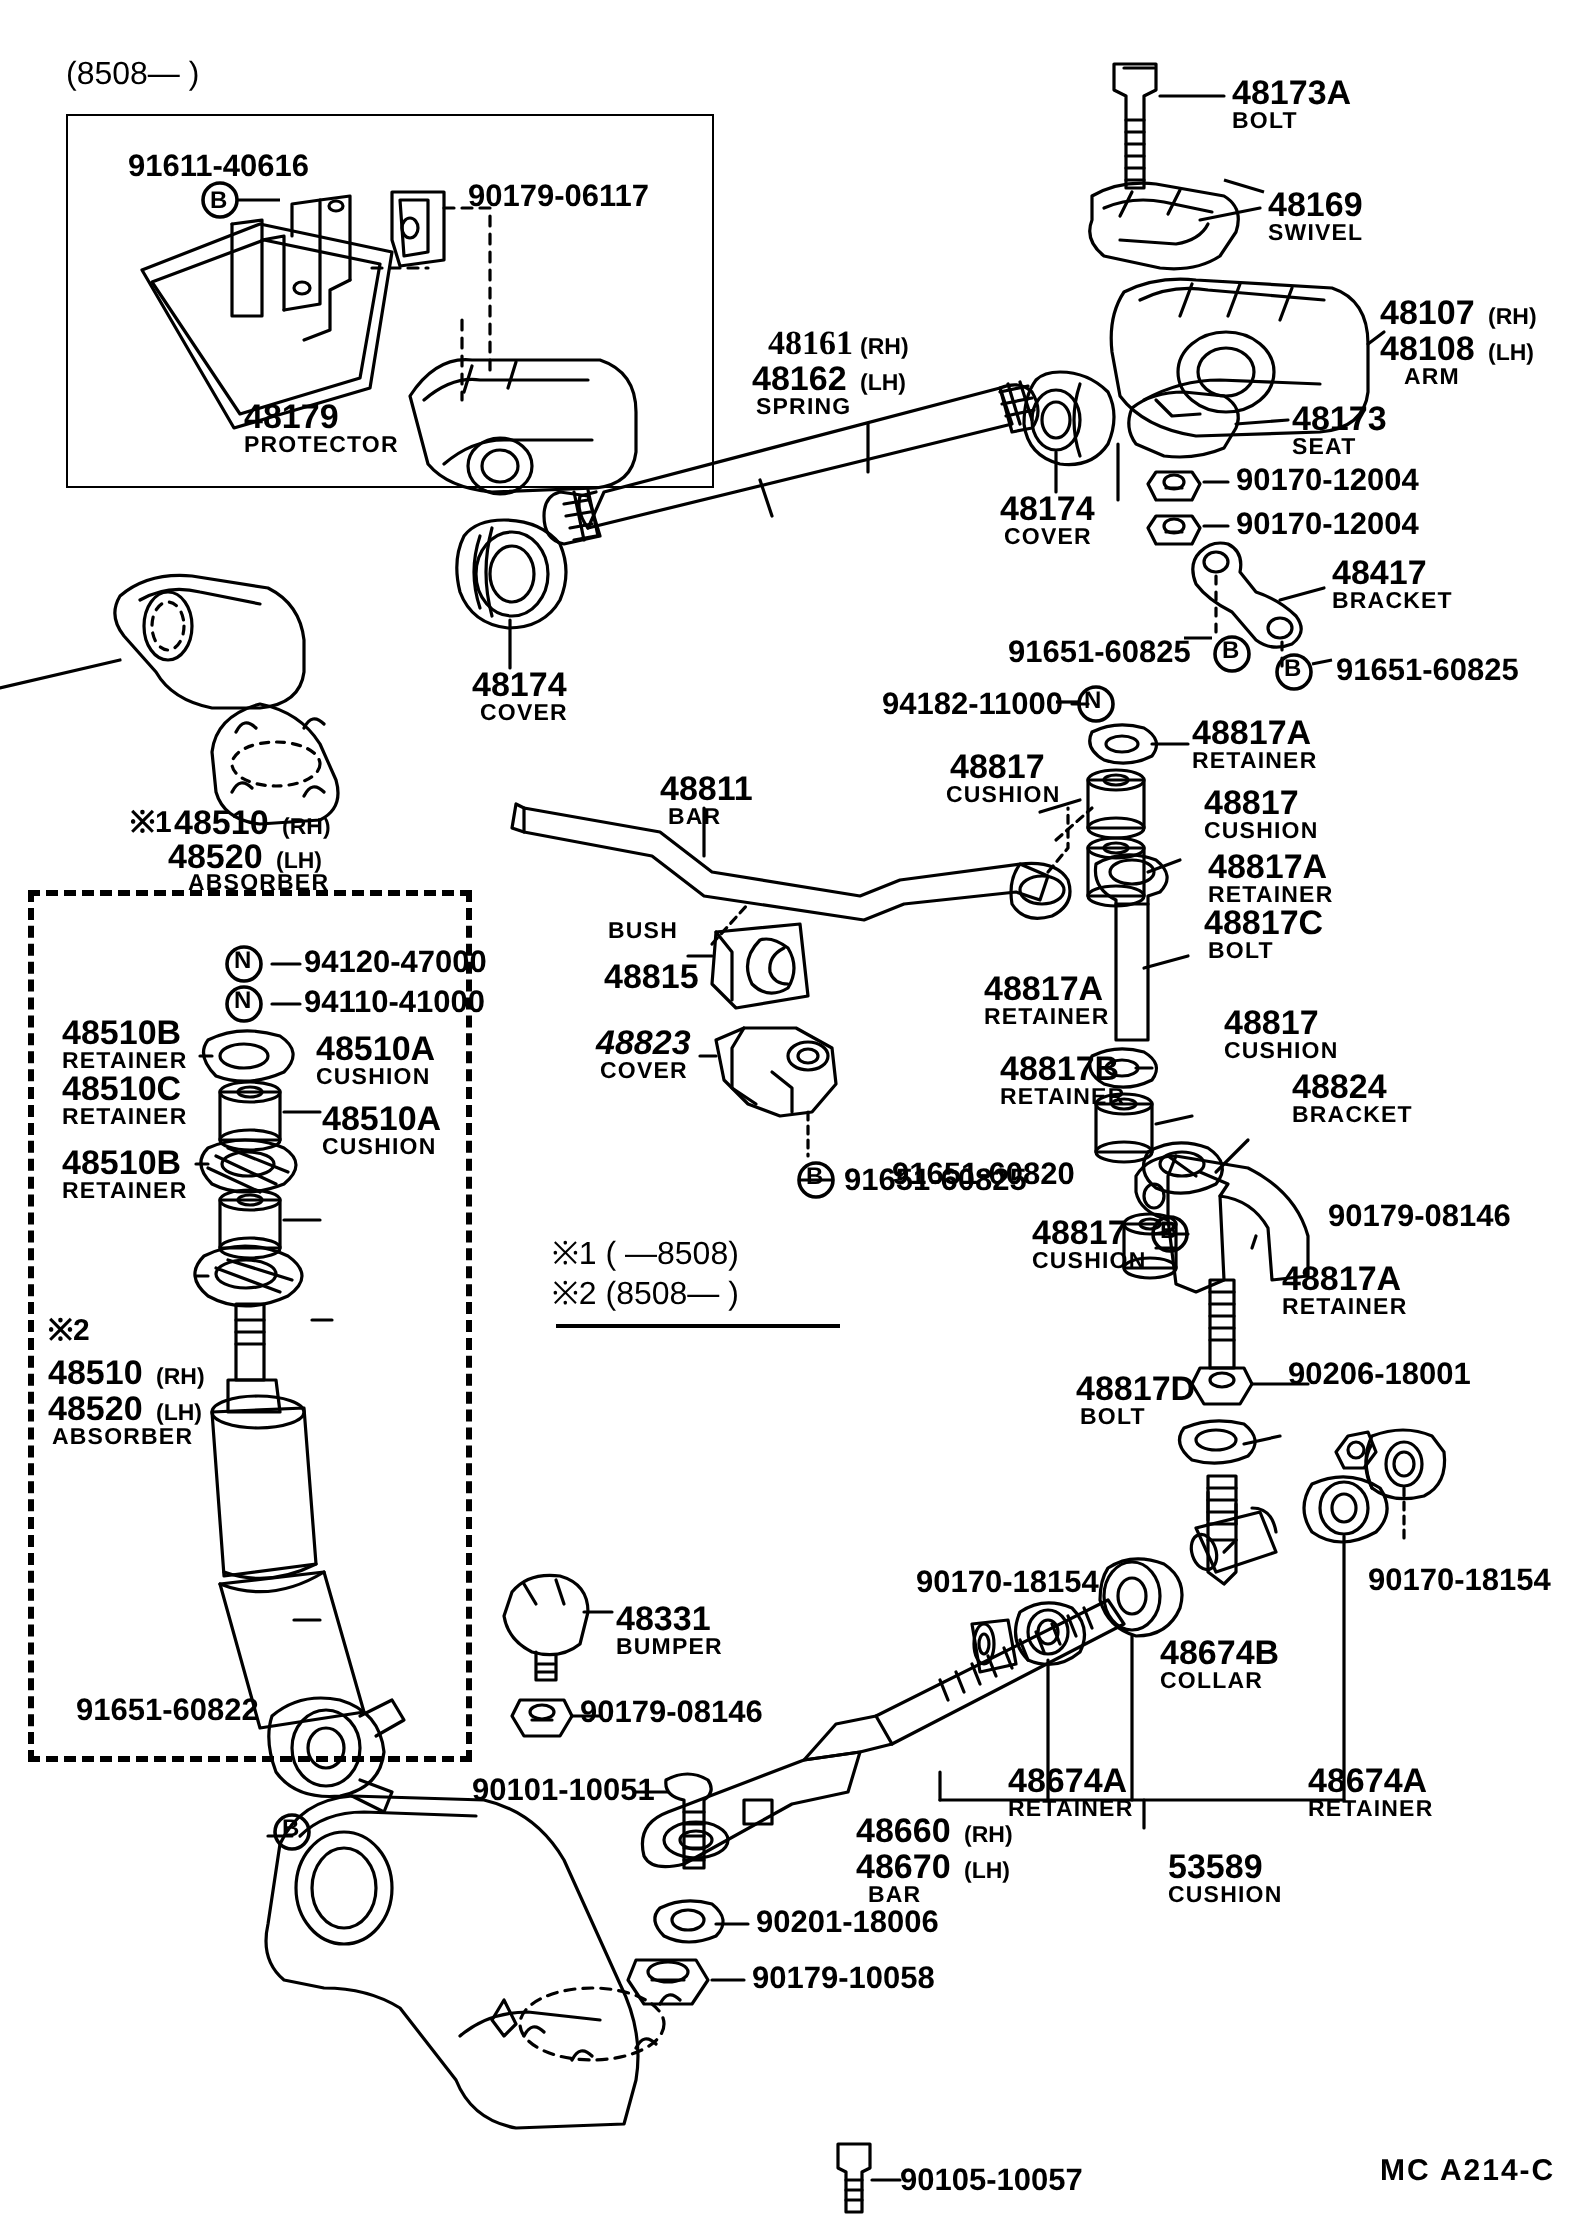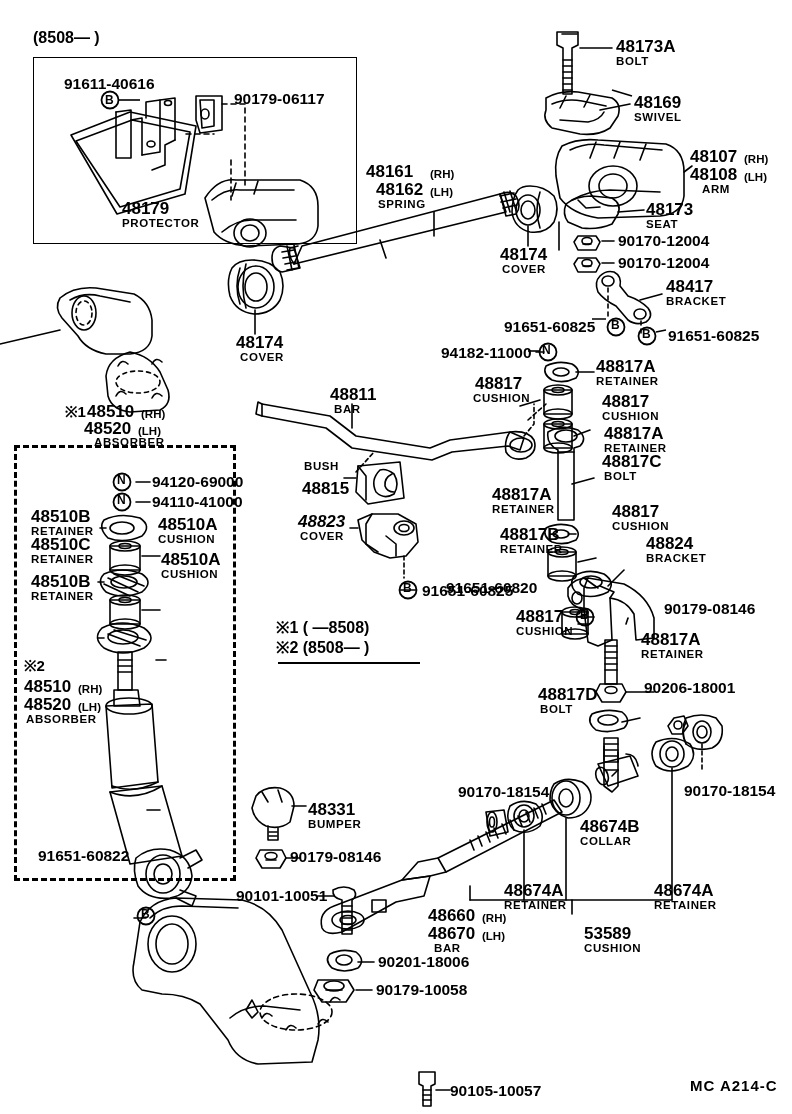--- a/index.html
+++ b/index.html
@@ -5,21 +5,21 @@
   html,body{margin:0;padding:0;background:#fff;}
   body{width:792px;height:1114px;position:relative;overflow:hidden;
        font-family:"Liberation Sans", sans-serif;color:#000;}
   .stage{position:absolute;inset:0;}
   svg.art{position:absolute;left:0;top:0;width:792px;height:1114px;}
   .lbl{position:absolute;white-space:nowrap;line-height:1.0;}
   .pn{font-size:17px;font-weight:bold;letter-spacing:0px;}
   .nm{font-size:11.5px;font-weight:bold;letter-spacing:0.6px;}
   .sfx{font-size:11.5px;font-weight:bold;}
   .fast{font-size:15.5px;font-weight:bold;}
-  .note{font-size:16px;font-weight:bold;}
+  .note{font-size:16px;font-weight:normal;}
   .foot{font-size:15px;font-weight:bold;letter-spacing:1px;}
   .box-solid{position:absolute;border:1.6px solid #000;}
   .box-dash{position:absolute;border:3px dashed #000;}
   .star{font-size:15px;font-weight:bold;}
 </style>
 </head>
 <body>
 
 <div class="stage">
 
@@ -417,21 +417,21 @@
 
 <div class="lbl fast" style="left:618px;top:233px;">90170-12004</div>
 <div class="lbl fast" style="left:618px;top:255px;">90170-12004</div>
 
 <div class="lbl pn" style="left:666px;top:278px;">48417</div>
 <div class="lbl nm" style="left:666px;top:296px;">BRACKET</div>
 
 <div class="lbl fast" style="left:504px;top:319px;">91651-60825</div>
 <div class="lbl fast" style="left:668px;top:328px;">91651-60825</div>
 
-<div class="lbl pn" style="left:366px;top:163px;">48161</div>
+<div class="lbl pn" style="left:384px;top:163px;font-family:Liberation Serif, serif;">48161</div>
 <div class="lbl sfx" style="left:430px;top:169px;">(RH)</div>
 <div class="lbl pn" style="left:376px;top:181px;">48162</div>
 <div class="lbl sfx" style="left:430px;top:187px;">(LH)</div>
 <div class="lbl nm" style="left:378px;top:199px;">SPRING</div>
 
 <div class="lbl pn" style="left:236px;top:334px;">48174</div>
 <div class="lbl nm" style="left:240px;top:352px;">COVER</div>
 <div class="lbl pn" style="left:500px;top:246px;">48174</div>
 <div class="lbl nm" style="left:502px;top:264px;">COVER</div>
 
@@ -492,21 +492,21 @@
 
 <div class="lbl fast" style="left:422px;top:583px;">91651-60825</div>
 
 <div class="lbl star" style="left:65px;top:404px;">※1</div>
 <div class="lbl pn" style="left:87px;top:403px;">48510</div>
 <div class="lbl sfx" style="left:141px;top:409px;">(RH)</div>
 <div class="lbl pn" style="left:84px;top:420px;">48520</div>
 <div class="lbl sfx" style="left:138px;top:426px;">(LH)</div>
 <div class="lbl nm" style="left:94px;top:437px;">ABSORBER</div>
 
-<div class="lbl fast" style="left:152px;top:474px;">94120-69000</div>
+<div class="lbl fast" style="left:152px;top:474px;">94120-47000</div>
 <div class="lbl fast" style="left:152px;top:494px;">94110-41000</div>
 
 <div class="lbl pn" style="left:31px;top:508px;">48510B</div>
 <div class="lbl nm" style="left:31px;top:526px;">RETAINER</div>
 
 <div class="lbl pn" style="left:158px;top:516px;">48510A</div>
 <div class="lbl nm" style="left:158px;top:534px;">CUSHION</div>
 
 <div class="lbl pn" style="left:31px;top:536px;">48510C</div>
 <div class="lbl nm" style="left:31px;top:554px;">RETAINER</div>

